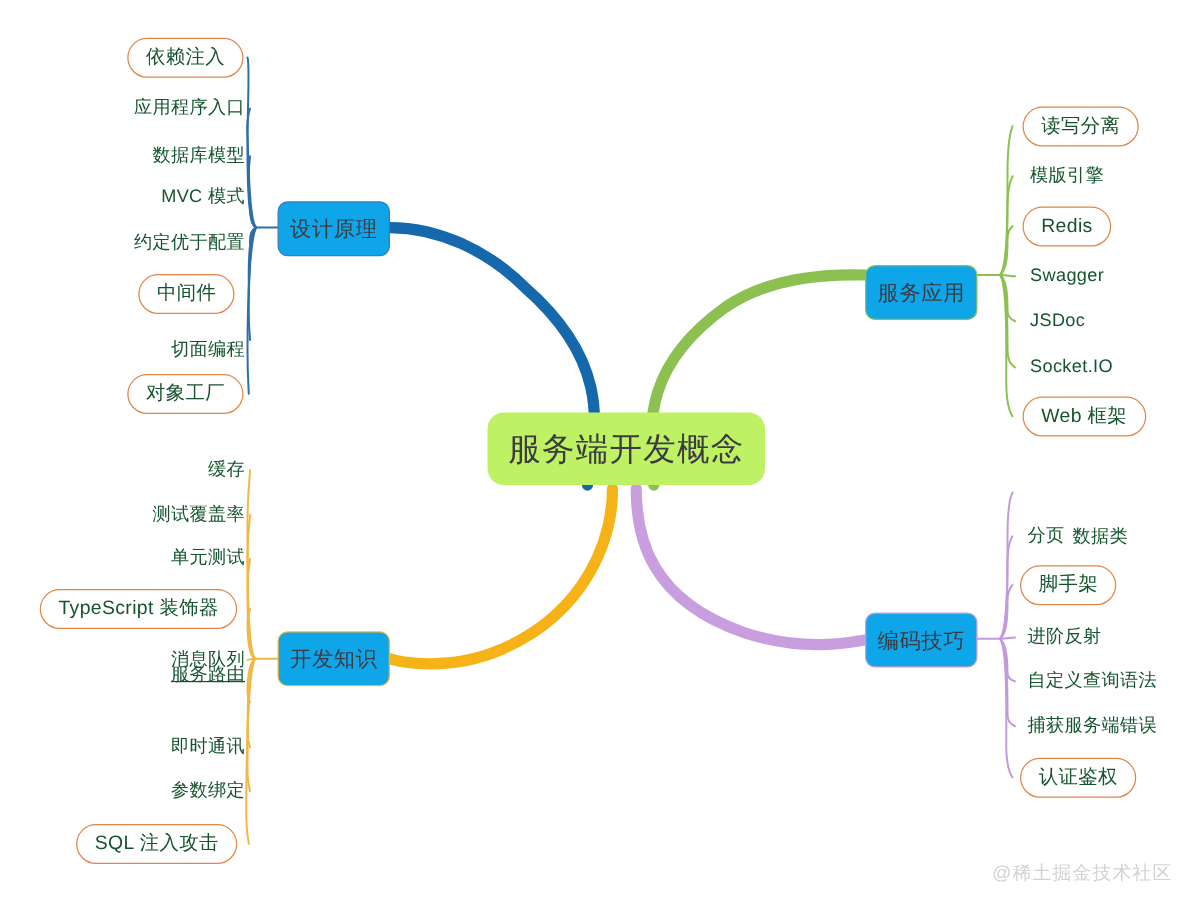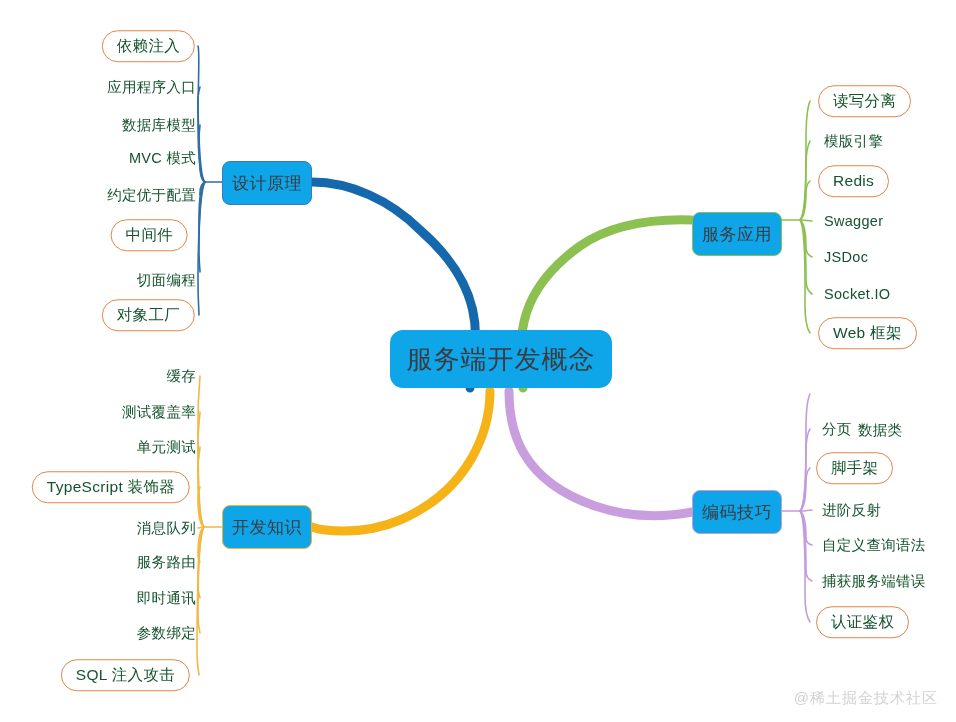--- a/index.html
+++ b/index.html
@@ -26,21 +26,21 @@
     pointer-events: none;
   }
 
   
   .center-node {
     position: absolute;
     left: 390px;
     top: 330px;
     width: 222px;
     height: 58px;
-    background: #0ea5e9;
+    background: #bef264;
     border-radius: 13px;
     display: flex;
     align-items: center;
     justify-content: center;
     color: #3b3b41;
     font-size: 26px;
     letter-spacing: 1px;
     z-index: 5;
   }
 
@@ -206,21 +206,21 @@
       <div class="leaf left-align pill" style="left: 818px; top: 181px;">Redis</div>
       <div class="leaf left-align" style="left: 824px; top: 221px;">Swagger</div>
       <div class="leaf left-align" style="left: 824px; top: 257px;">JSDoc</div>
       <div class="leaf left-align" style="left: 824px; top: 294px;">Socket.IO</div>
       <div class="leaf left-align pill" style="left: 818px; top: 333px;">Web 框架</div>
       <div class="leaf right-align" style="left: 196px; top: 376px;">缓存</div>
       <div class="leaf right-align" style="left: 196px; top: 412px;">测试覆盖率</div>
       <div class="leaf right-align" style="left: 196px; top: 447px;">单元测试</div>
       <div class="leaf right-align pill" style="left: 190px; top: 487px;">TypeScript 装饰器</div>
       <div class="leaf right-align" style="left: 196px; top: 528px;">消息队列</div>
-      <div class="leaf right-align" style="left: 196px; top: 562px;">服务路由</div>
+      <div class="leaf right-align" style="left: 196px; top: 540px; text-decoration: underline;">服务路由</div>
       <div class="leaf right-align" style="left: 196px; top: 598px;">即时通讯</div>
       <div class="leaf right-align" style="left: 196px; top: 633px;">参数绑定</div>
       <div class="leaf right-align pill" style="left: 190px; top: 675px;">SQL 注入攻击</div>
       <div class="leaf left-align" style="left: 858px; top: 394px; margin-top: 36px;">数据类</div>
       <div class="leaf left-align" style="left: 822px; top: 429px;">分页</div>
       <div class="leaf left-align pill" style="left: 816px; top: 468px;">脚手架</div>
       <div class="leaf left-align" style="left: 822px; top: 510px;">进阶反射</div>
       <div class="leaf left-align" style="left: 822px; top: 545px;">自定义查询语法</div>
       <div class="leaf left-align" style="left: 822px; top: 581px;">捕获服务端错误</div>
       <div class="leaf left-align pill" style="left: 816px; top: 622px;">认证鉴权</div>

